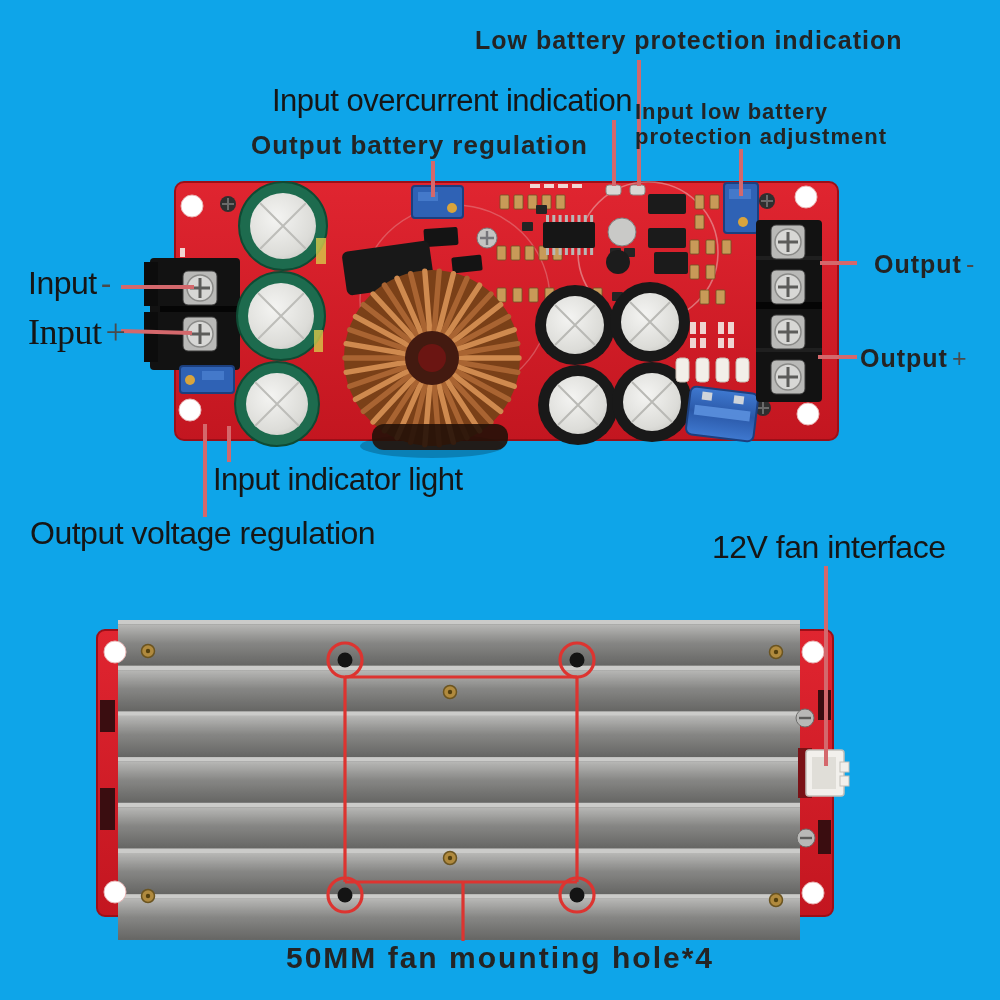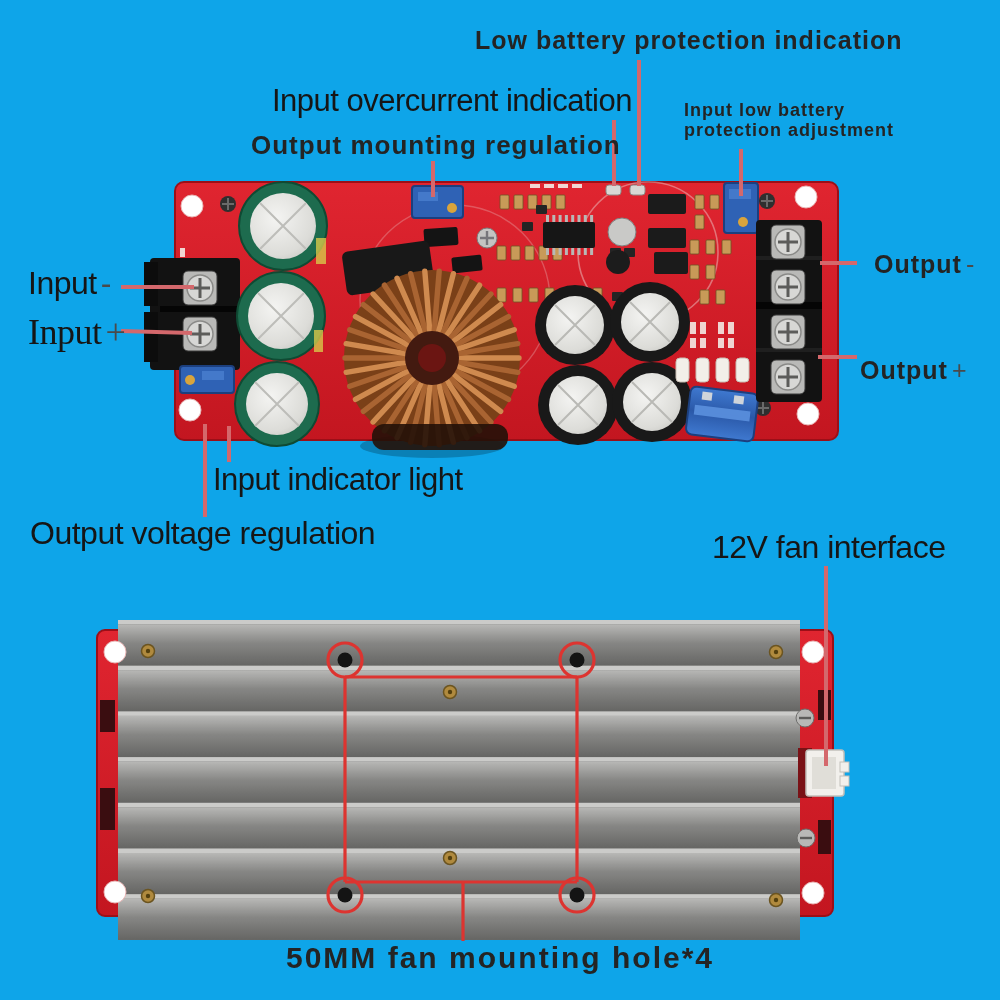--- a/index.html
+++ b/index.html
@@ -407,27 +407,27 @@
           <circle cx="345" cy="660" r="17" fill="none"></circle>
           <circle cx="577" cy="660" r="17" fill="none"></circle>
           <circle cx="345" cy="895" r="17" fill="none"></circle>
           <circle cx="577" cy="895" r="17" fill="none"></circle>
         </g>
   </g>
 </svg>
 
 <div class="lbl styleA" style="left:475px;top:26px;font-size:25px;">Low battery protection indication</div>
 <div class="lbl styleB" style="left:272px;top:84px;font-size:31px;">Input overcurrent indication</div>
-<div class="lbl styleA" style="left:251px;top:131px;font-size:26px;">Output mounting regulation</div>
-<div class="lbl styleA" style="left:684px;top:100px;font-size:18px;">
+<div class="lbl styleA" style="left:251px;top:131px;font-size:26px;">Output battery regulation</div>
+<div class="lbl styleA" style="left:635px;top:100px;font-size:22px;">
   <div>Input low battery</div>
   <div>protection adjustment</div>
 </div>
 <div class="lbl styleB" style="left:28px;top:266px;font-size:32px;"><span>Input</span><span class="sign">-</span></div>
 <div class="lbl styleB" style="left:28px;top:312px;font-size:36px;font-family:Liberation Serif, serif;"><span>Input</span><span class="sign">+</span></div>
 <div class="lbl styleA" style="left:874px;top:250px;font-size:25px;"><span>Output</span><span class="sign">-</span></div>
-<div class="lbl styleA" style="left:860px;top:356px;font-size:25px;"><span>Output</span><span class="sign">+</span></div>
+<div class="lbl styleA" style="left:860px;top:344px;font-size:25px;"><span>Output</span><span class="sign">+</span></div>
 <div class="lbl styleB" style="left:213px;top:463px;font-size:31px;">Input indicator light</div>
 <div class="lbl styleB" style="left:30px;top:516px;font-size:32px;">Output voltage regulation</div>
 <div class="lbl styleB" style="left:712px;top:530px;font-size:32px;text-align:right;">12V fan interface</div>
 <div class="lbl styleA" style="left:286px;top:941px;font-size:30px;letter-spacing:2px;">50MM fan mounting hole*4</div>
 
 </div>
 
 </body></html>

